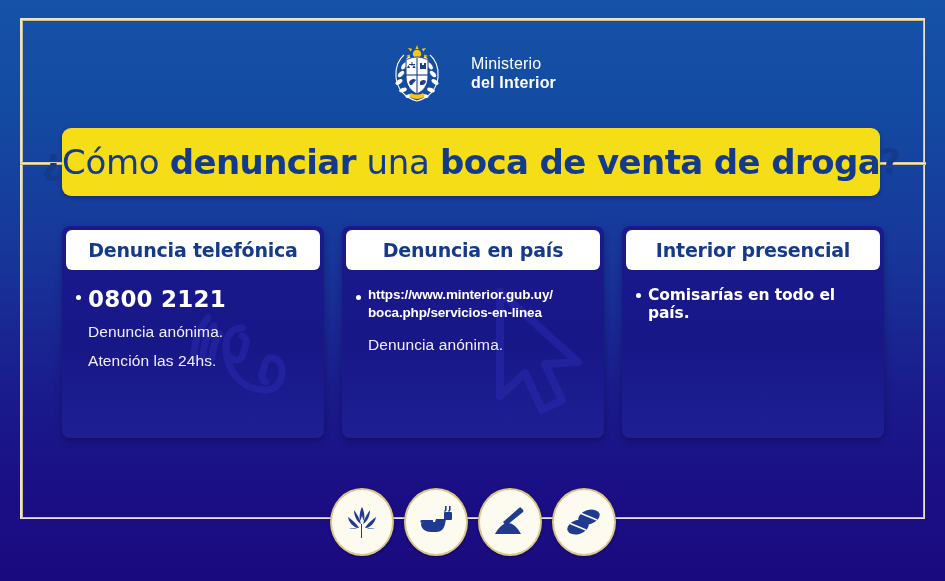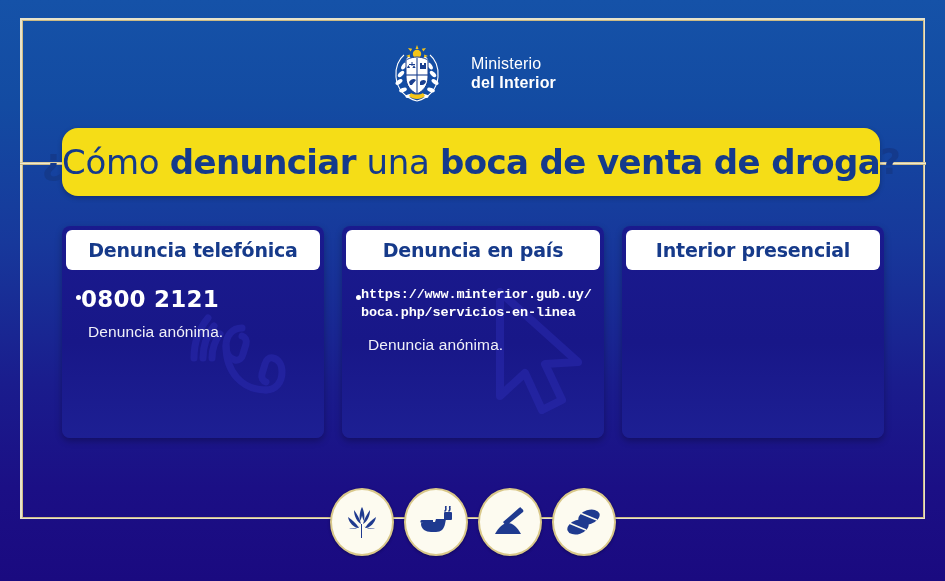--- a/index.html
+++ b/index.html
@@ -77,21 +77,21 @@
   .logo-l2 { font-size: 16px; font-weight: 700; text-align: right; }
 
   
   .banner {
     position: absolute;
     left: 62px;
     top: 128px;
     width: 818px;
     height: 68px;
     background: #f5dd17;
-    border-radius: 16px;
+    border-radius: 9px;
     display: flex;
     align-items: center;
     justify-content: center;
     box-shadow: 0 2px 5px rgba(0,0,0,.25);
   }
   .banner-text {
     color: #143a8c;
     font-size: 34px;
     line-height: 1;
     white-space: nowrap;
@@ -140,40 +140,41 @@
   }
   .card-body {
     position: relative;
     z-index: 3;
     padding: 16px 14px 0 14px;
     color: #ffffff;
   }
   .bullet-row {
     display: flex;
     align-items: flex-start;
+    gap: 7px;
   }
   .dot {
     width: 5px; height: 5px;
     border-radius: 50%;
     background: #ffffff;
     flex: 0 0 5px;
     margin-top: 9px;
   }
   .big-phone {
     font-size: 23px;
     font-weight: 700;
     letter-spacing: .2px;
     font-family: "DejaVu Sans", sans-serif;
   }
   .url {
     font-size: 13.5px;
     font-weight: 700;
     line-height: 1.33;
     letter-spacing: -.15px;
-    font-family: Liberation Mono, monospace;
+    font-family: Liberation Sans, sans-serif;
   }
   .plain-line {
     font-size: 15.5px;
     font-weight: 400;
     color: #f0f0f8;
     margin-left: 12px;
     margin-top: 11px;
     letter-spacing: .1px;
   }
   .bold-item {
@@ -302,20 +303,21 @@
       </span>
       <div class="card-head">
         <span class="card-head-text">Denuncia telefónica</span>
       </div>
       <div class="card-body">
         <div class="bullet-row">
           <span class="dot"></span>
           <span class="big-phone">0800 2121</span>
         </div>
         <div class="plain-line">Denuncia anónima.</div>
+        <div class="plain-line">Atención las 24hs.</div>
       </div>
     </div>
 
     <div class="card">
       <span class="watermark" style="right:-6px; bottom:4px;">
         <svg width="140" height="150" viewBox="0 0 140 150" aria-hidden="true">
           <path d="M30 12 L30 116 L55 93 L72 130 L92 120 L75 84 L108 82 Z" fill="none" stroke="#2b2bb2" stroke-width="8" stroke-linejoin="round"></path>
         </svg>
       </span>
       <div class="card-head">
@@ -329,20 +331,26 @@
             <span>boca.php/servicios-en-linea</span>
           </span>
         </div>
         <div class="plain-line" style="margin-top:14px;">Denuncia anónima.</div>
       </div>
     </div>
 
     <div class="card">
       <div class="card-head">
         <span class="card-head-text">Interior presencial</span>
+      </div>
+      <div class="card-body">
+        <div class="bullet-row">
+          <span class="dot" style="margin-top:7px;"></span>
+          <span class="bold-item">Comisarías en todo el país.</span>
+        </div>
       </div>
     </div>
   </div>
 
   <div class="icon-row">
 
     <div class="icon-bubble">
       <span>
         <svg width="32" height="34" viewBox="0 0 32 34" aria-hidden="true">
           <g fill="#1f3a8f">

